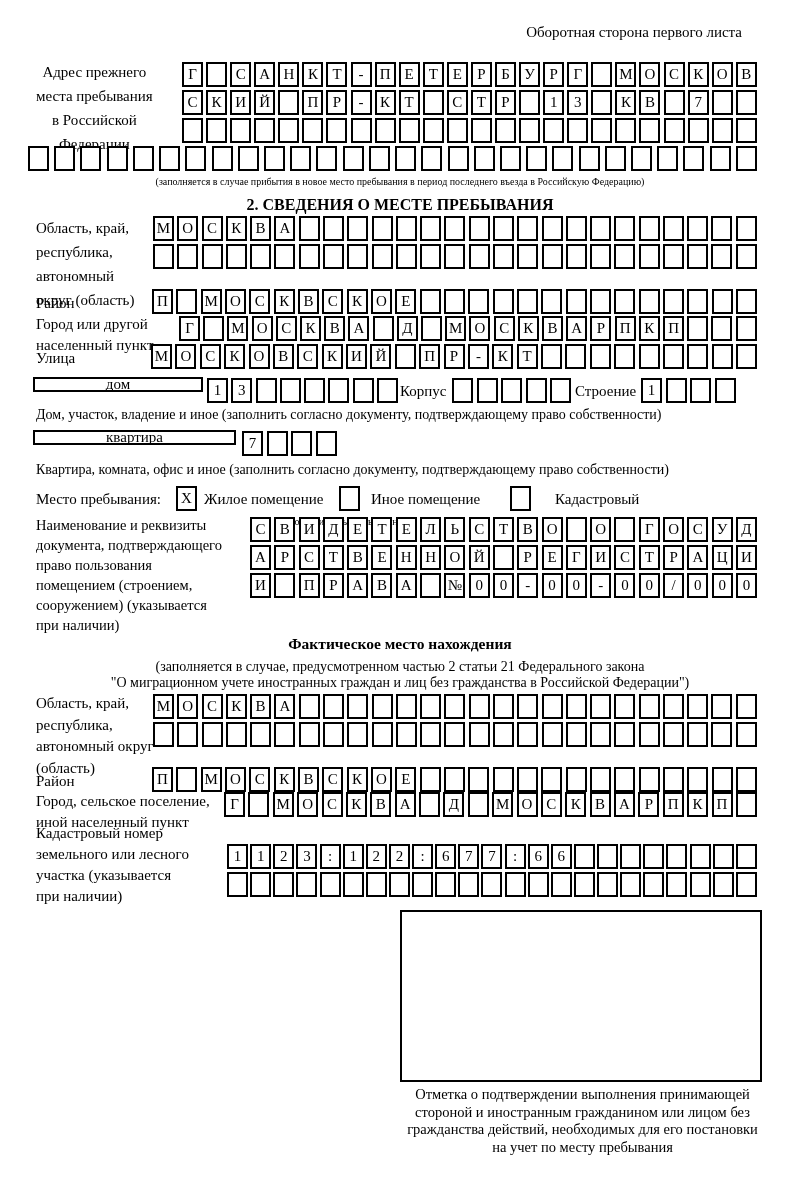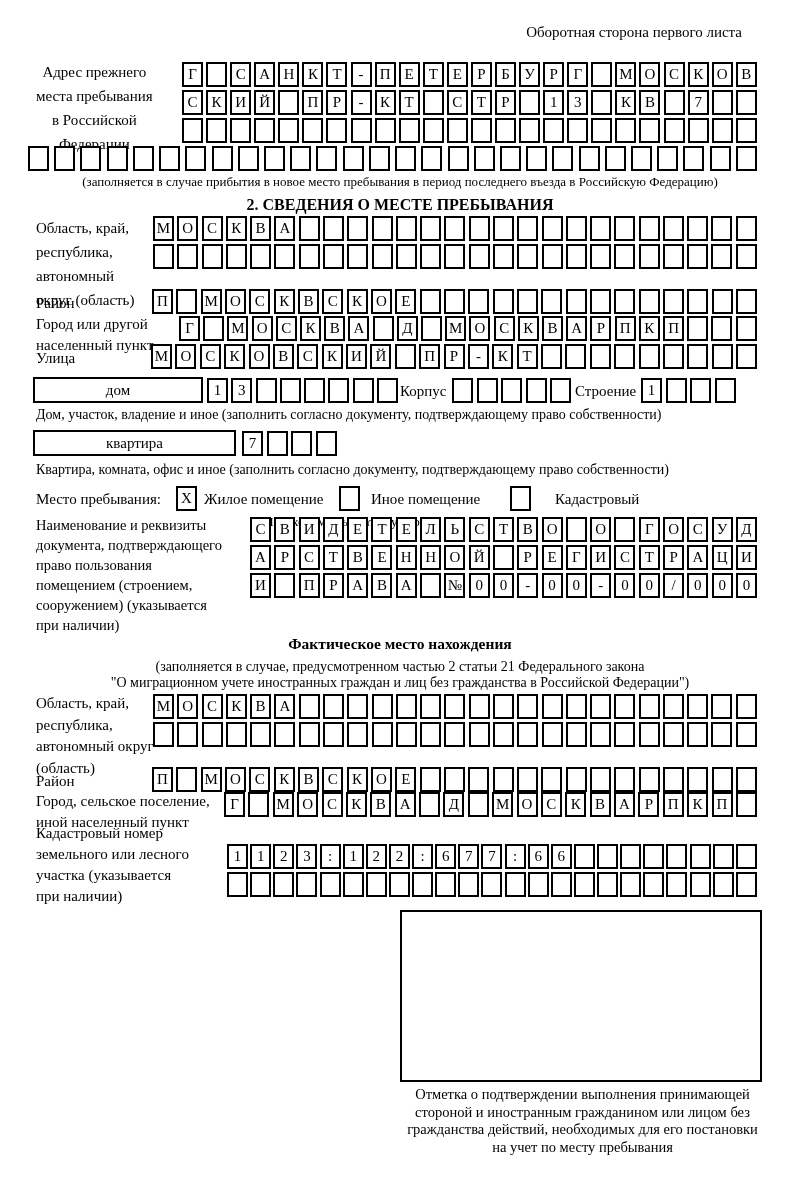--- a/index.html
+++ b/index.html
@@ -4,31 +4,31 @@
 <style>
   * { margin:0; padding:0; box-sizing:border-box; }
   html,body { background:#ffffff; }
   .page {
     position:relative; width:800px; height:1180px; background:#ffffff;
     font-family:"Liberation Serif","DejaVu Serif",serif; color:#000;
     overflow:hidden;
   }
   .abs { position:absolute; }
   .lbl { position:absolute; font-size:15px; line-height:24px; white-space:pre-line; }
-  .cap { position:absolute; font-size:13px; line-height:16px; }
+  .cap { position:absolute; font-size:10px; line-height:16px; }
   .center { left:0; width:800px; text-align:center; }
   .bold { font-weight:bold; }
   .cells { position:absolute; display:flex; justify-content:space-between; }
   .cell {
     flex:0 0 21px; width:21px; height:25px; border:2px solid #000;
     display:flex; align-items:center; justify-content:center;
     font-size:15px; background:#fff;
   }
   .nbox {
-    position:absolute; height:26px; border:2px solid #000; background:#fff;
+    position:absolute; height:15px; border:2px solid #000; background:#fff;
     display:flex; align-items:center; justify-content:center; font-size:15px;
   }
   .chk {
     position:absolute; width:21px; height:25px; border:2px solid #000; background:#fff;
     display:flex; align-items:center; justify-content:center; font-size:15px;
   }
   .inline-lbl { position:absolute; font-size:15px; line-height:20px; }
   .stamp-box { position:absolute; border:2px solid #000; background:#fff; }
 </style>
 </head>

